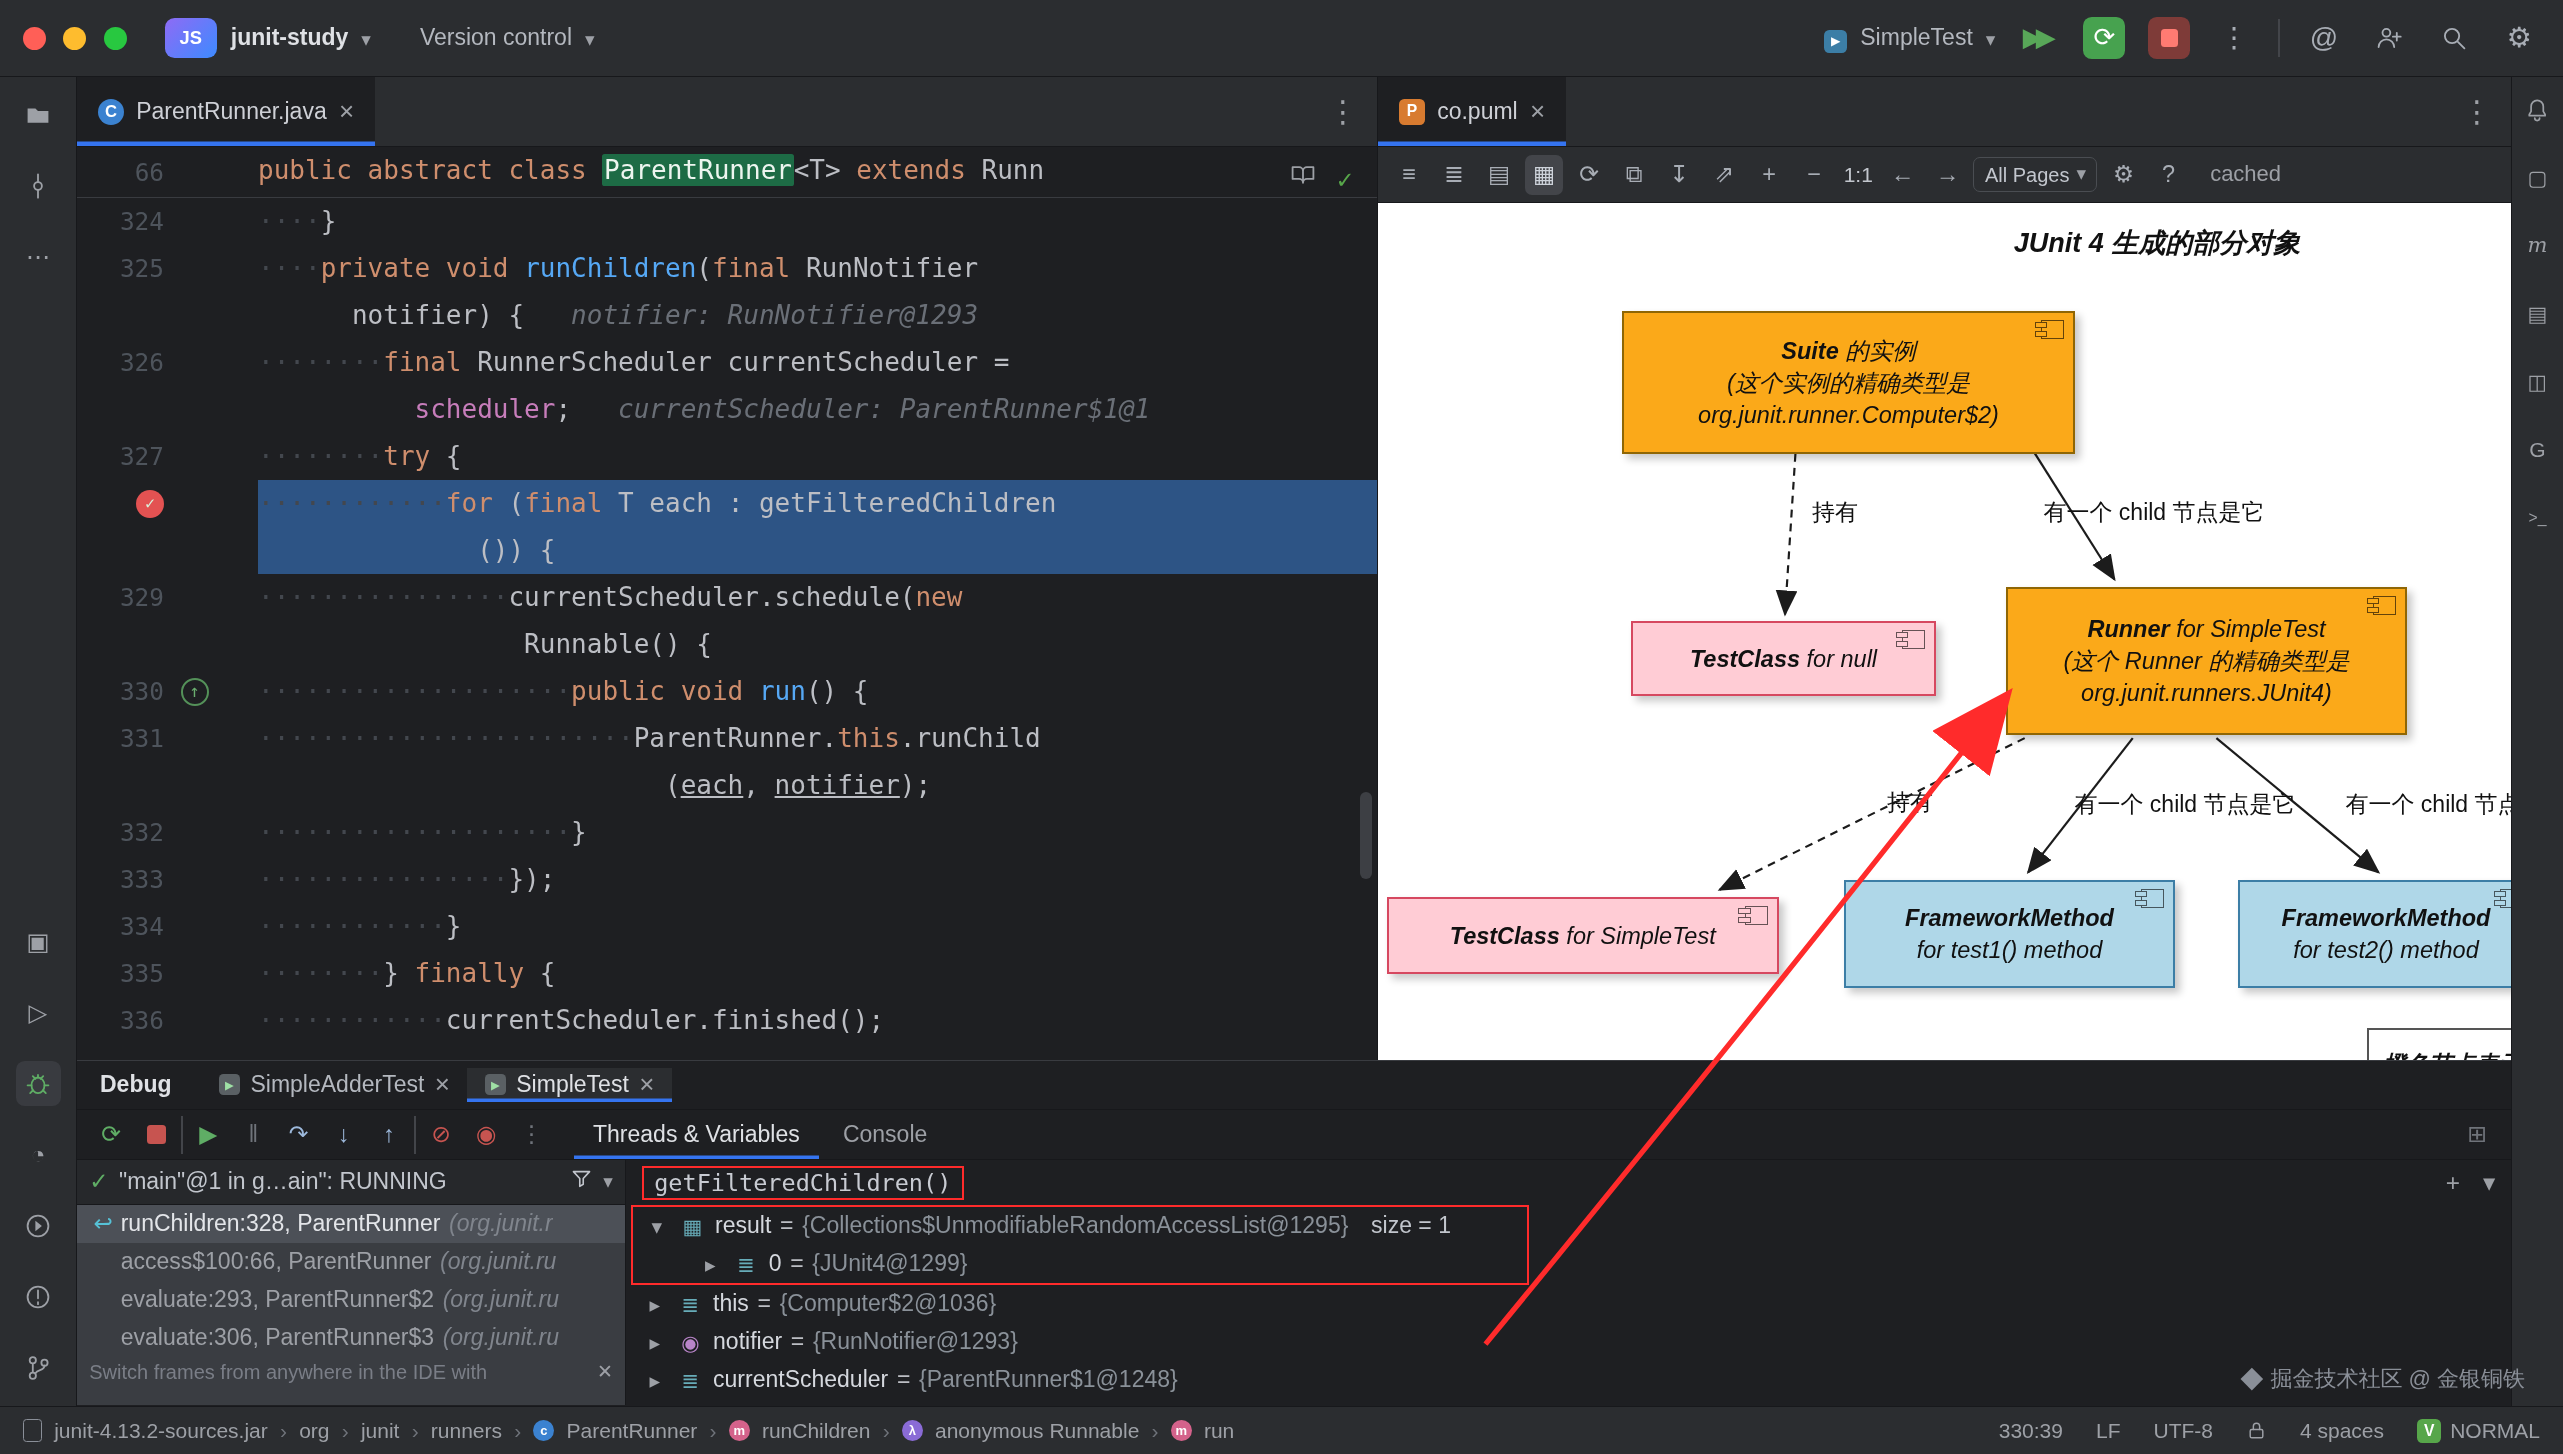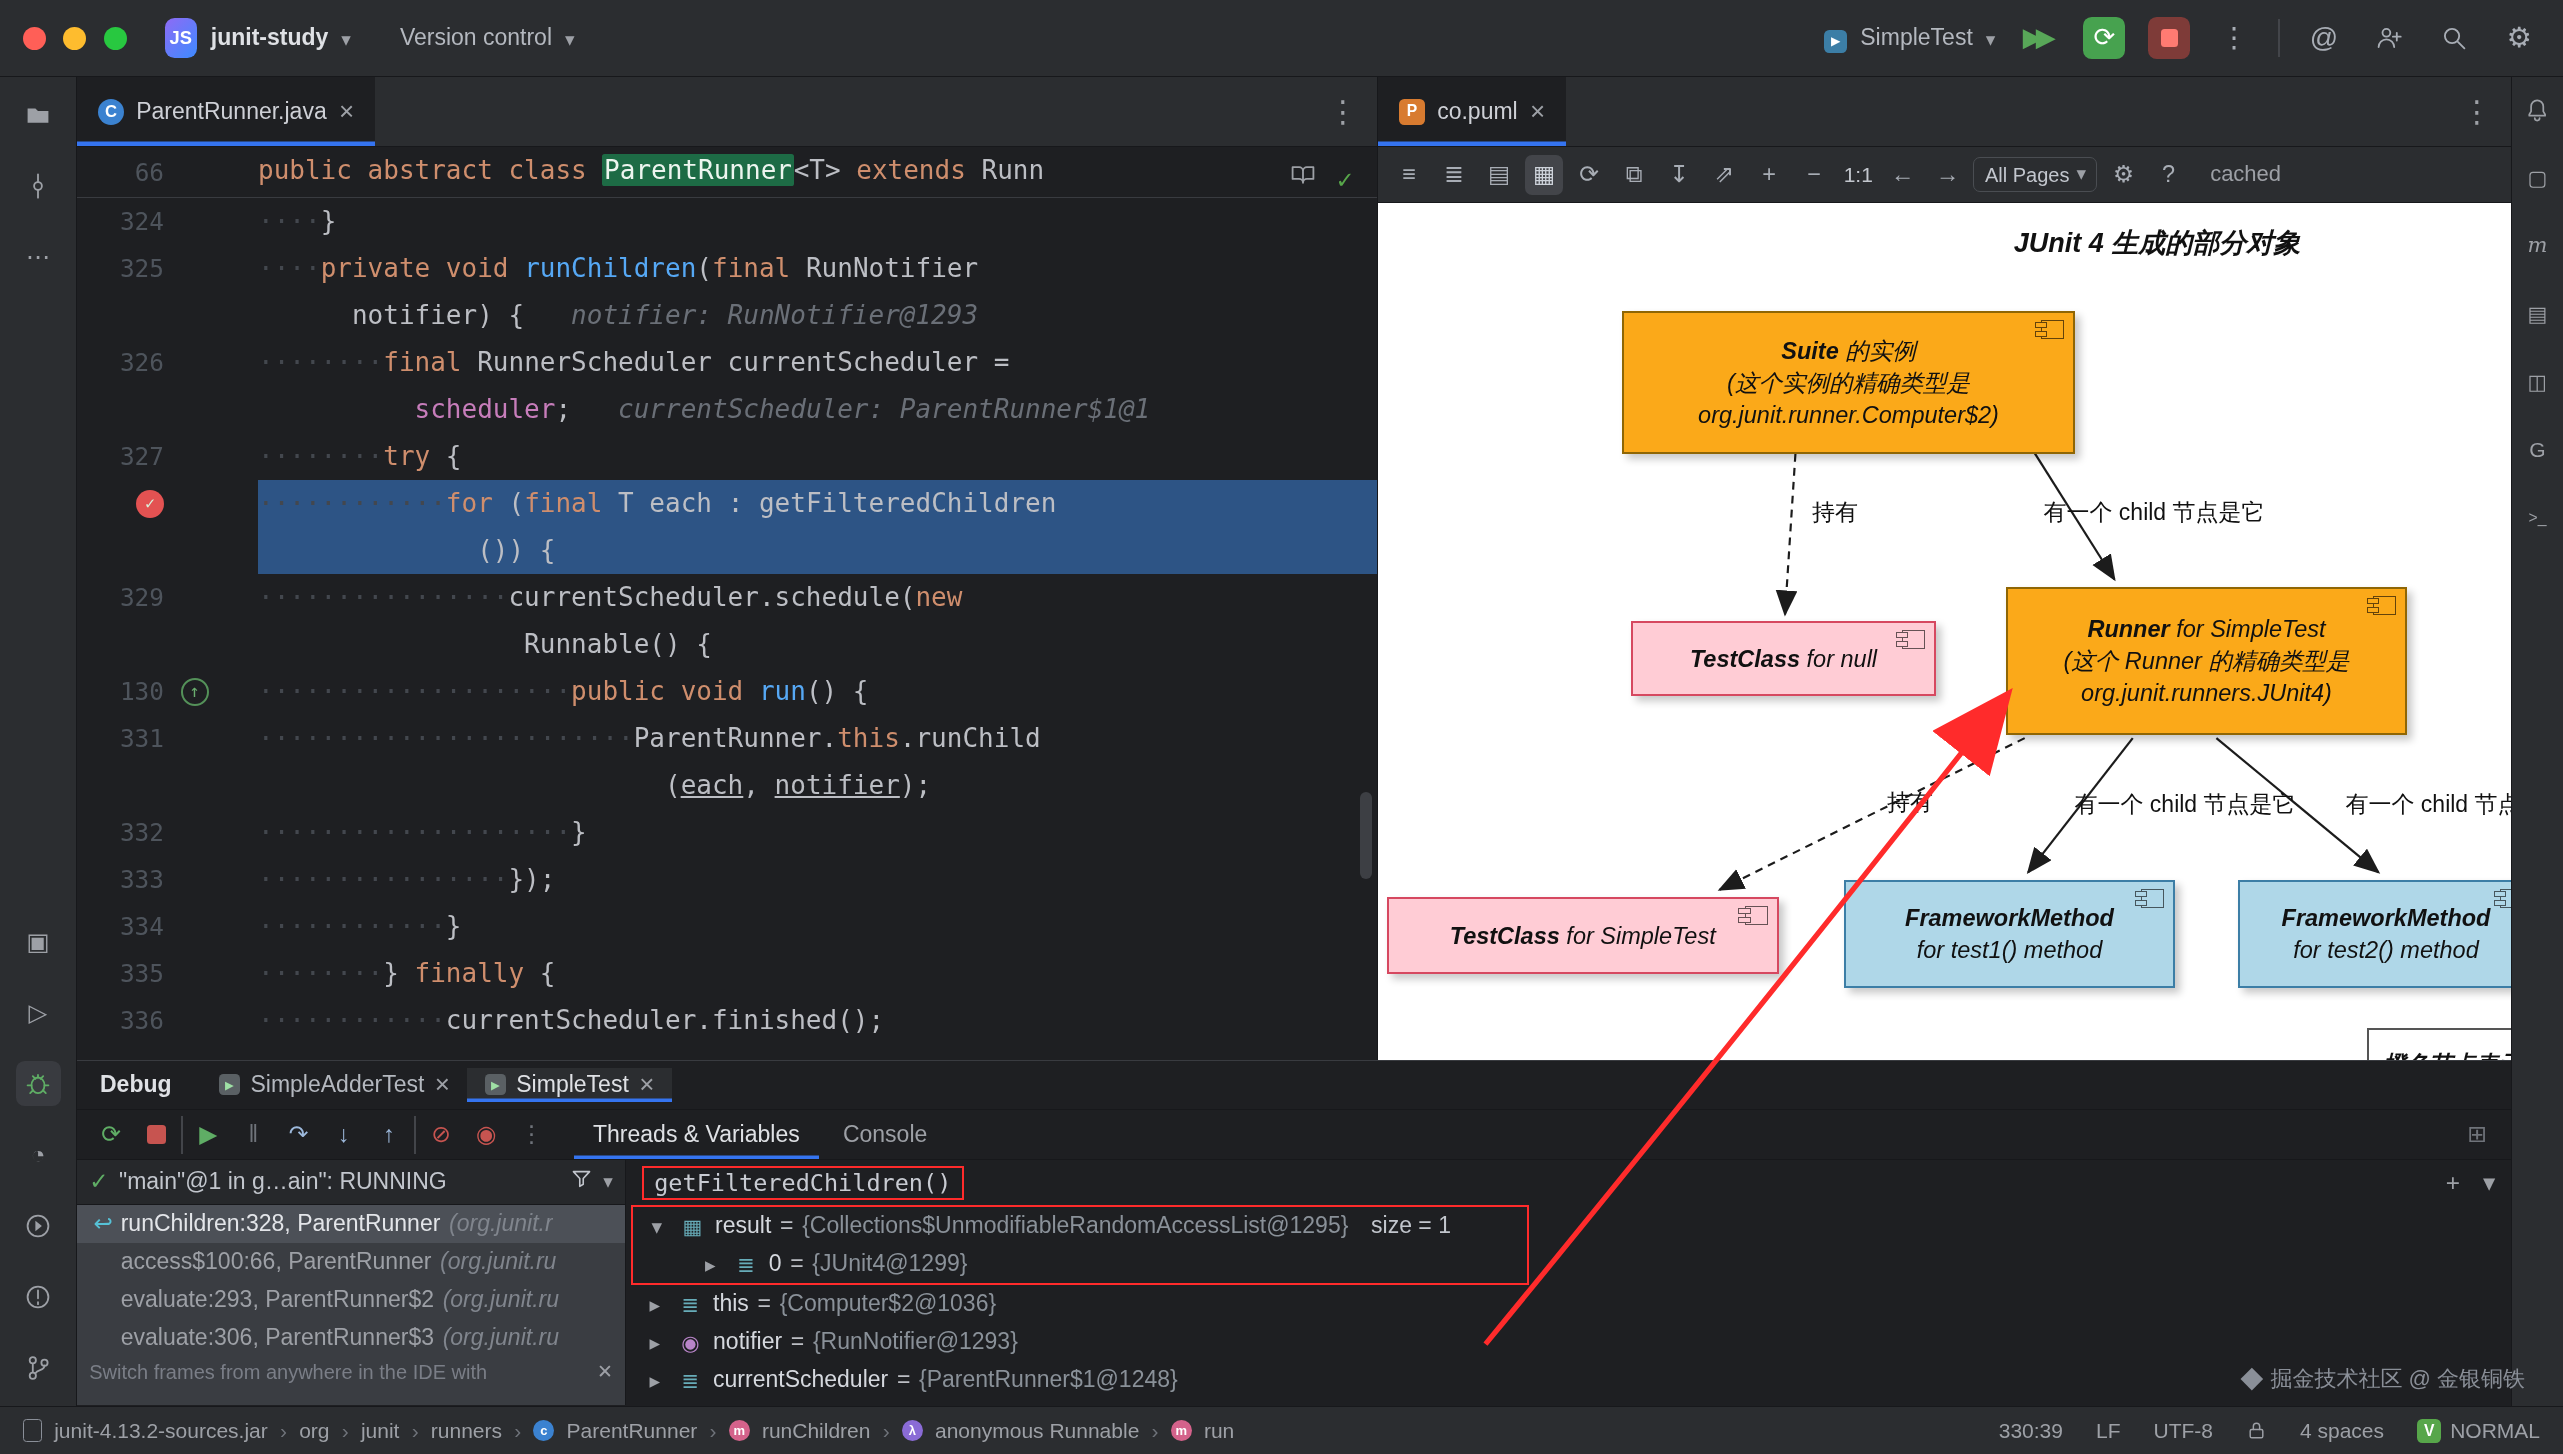--- a/index.html
+++ b/index.html
@@ -5,21 +5,21 @@
   *{box-sizing:border-box;margin:0;padding:0}
   html,body{background:#111}
   .app{position:relative;width:2563px;height:1454px;overflow:hidden;background:#1E1F22;
        color:#BCBEC4;font:23px/1.3 "Liberation Sans","DejaVu Sans",sans-serif}
 
   
   .titlebar{height:77px;display:flex;align-items:center;background:#2B2D30;border-bottom:1.7px solid #17181B;padding:0 23px}
   .traffic{display:flex;gap:17.4px;margin-right:38px}
   .tl{width:23px;height:23px;border-radius:50%}
   .tl.red{background:#FF5F57}.tl.yel{background:#FEBC2E}.tl.grn{background:#28C840}
-  .proj-ico{width:32px;height:40px;border-radius:9.6px;background:linear-gradient(135deg,#8E6BF5,#3D8BFF);
+  .proj-ico{width:52px;height:40px;border-radius:9.6px;background:linear-gradient(135deg,#8E6BF5,#3D8BFF);
             color:#fff;font-weight:bold;font-size:18.3px;display:flex;align-items:center;justify-content:center;margin-right:14px}
   .tb-item{display:flex;align-items:flex-end;gap:13px;color:#DFE1E5;font-weight:600}
   .tb-item.dim{color:#B4B8BF;font-weight:400}
   .chev{color:#9DA0A6;font-size:19px}
   .tb-right{margin-left:auto;display:flex;align-items:center;gap:23px}
   .tb-ic{color:#A8ADB5;font-size:28px;width:42px;height:42px;display:flex;align-items:center;justify-content:center}
   .btn-green{width:42px;height:42px;border-radius:8.7px;background:#47A24F;color:#fff;font-size:26px;display:flex;align-items:center;justify-content:center}
   .btn-red{width:42px;height:42px;border-radius:8.7px;background:#7E3B38;display:flex;align-items:center;justify-content:center}
   .btn-red .sq{width:17.4px;height:17.4px;border-radius:3.5px;background:#FF7B72}
   .runpair{color:#58A758;font-size:26px;letter-spacing:-7px;padding-right:7px}
@@ -353,21 +353,21 @@
                 </div>
                 <div class="code-row">
                   <div class="gutter">
                     <span class="lnum"></span>
                     <span class="mark"></span>
                   </div>
                   <div class="ctext"><span class="t-sp">                 </span><span class="t-pln">Runnable() {</span></div>
                 </div>
                 <div class="code-row">
                   <div class="gutter">
-                    <span class="lnum">130</span>
+                    <span class="lnum">330</span>
                     <span class="mark">
                       <span class="impl">↑</span>
                     </span>
                   </div>
                   <div class="ctext"><span class="t-ws">····················</span><span class="t-kw">public</span><span class="t-pln"> </span><span class="t-kw">void</span><span class="t-pln"> </span><span class="t-mtd">run</span><span class="t-pln">() {</span></div>
                 </div>
                 <div class="code-row">
                   <div class="gutter">
                     <span class="lnum">331</span>
                     <span class="mark"></span>

